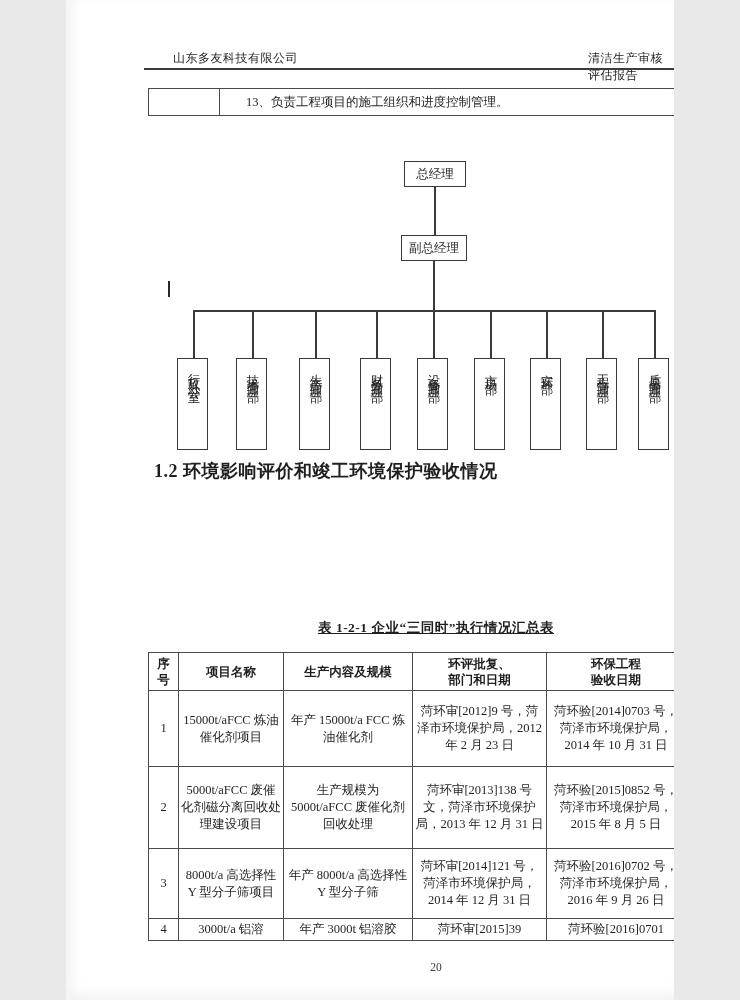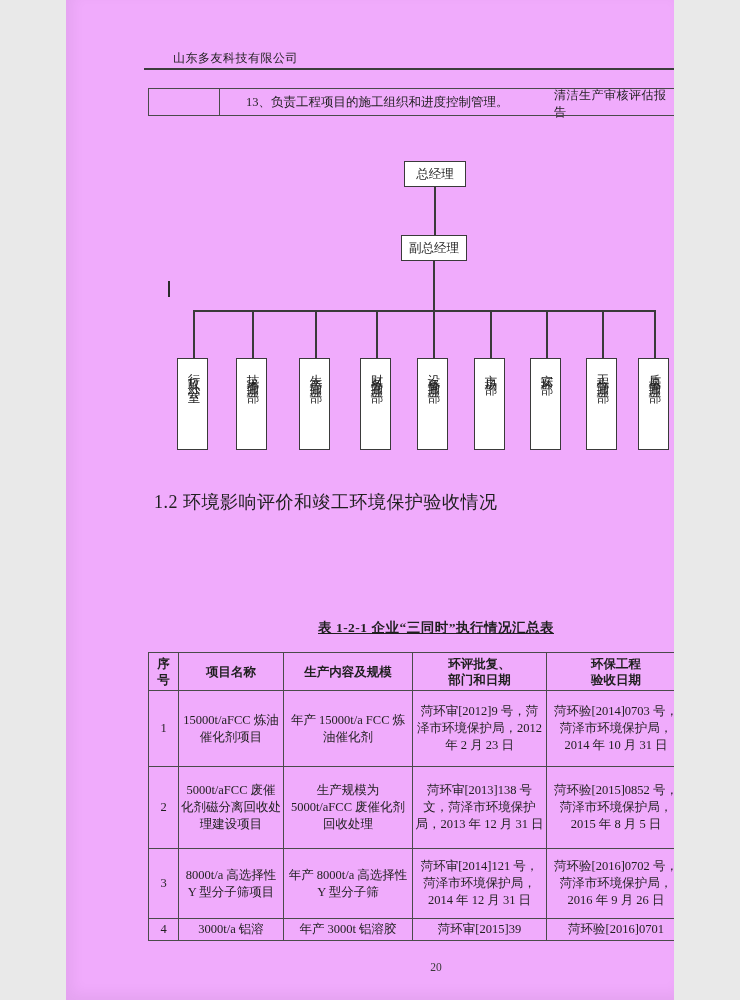--- a/index.html
+++ b/index.html
@@ -1,25 +1,25 @@
 <!DOCTYPE html>
 <html><head>
 <meta charset="utf-8">
 <style>
   html,body { margin:0; padding:0; background:#e9e9e9; }
   .page {
     position:relative; width:608px; height:1000px; margin:0 auto;
-    background:#f0abfc; overflow:hidden;
+    background:#ffffff; overflow:hidden;
     font-family:"Liberation Serif","DejaVu Serif",serif;
     color:#1f1f1f;
     box-shadow:inset 6px -6px 14px rgba(0,0,0,0.05);
   }
   
   .hdr-left  { position:absolute; left:107px; top:50px; font-size:12px; letter-spacing:0.5px; }
-  .hdr-right { position:absolute; left:488px; top:50px; font-size:12px; letter-spacing:0.5px;margin-top:37px; }
+  .hdr-right { position:absolute; left:522px; top:50px; font-size:12px; letter-spacing:0.5px; }
   .hdr-rule  { position:absolute; left:78px; top:68px; width:567px; height:2px; background:#3c3c3c; }
   
   .duty { position:absolute; left:82px; top:88px; width:578px; height:28px;
           border:1px solid #4a4a4a; display:flex; box-sizing:border-box; }
   .duty-cell1 { width:70px; border-right:1px solid #4a4a4a; }
   .duty-cell2 { flex:1; display:flex; align-items:center; padding-left:26px; font-size:12.5px; }
   
   .org { position:absolute; left:0; top:161px; width:740px; height:296px; }
   .obox { position:absolute; border:1.5px solid #3a3a3a; background:#fff; box-sizing:border-box;
           display:flex; align-items:center; justify-content:center; font-size:12.5px;font-family:Liberation Mono, monospace; }
@@ -27,21 +27,21 @@
   .obox.vice { left:335px; top:74px; width:66px; height:26px; }
   .vline { position:absolute; width:1.5px; background:#3a3a3a; }
   .hline { position:absolute; height:1.5px; background:#3a3a3a; }
   .dept { position:absolute; top:197px; width:31px; height:92px;
           border:1.5px solid #3a3a3a; background:#fff; box-sizing:border-box;
           writing-mode:vertical-rl; text-orientation:upright;
           font-size:12.5px; letter-spacing:4px; line-height:27px;
           padding-top:5px; overflow:hidden; }
   .caret { position:absolute; left:102px; top:281px; width:2px; height:16px; background:#2a2a2a; }
   
-  .sec-heading { position:absolute; left:88px; top:490px; font-size:18px; font-weight:400; letter-spacing:0.5px; }
+  .sec-heading { position:absolute; left:88px; top:459px; font-size:18px; font-weight:700; letter-spacing:0.5px; }
   .body-par { position:absolute; left:88px; top:527px; width:562px;
               font-size:14px; line-height:28px; letter-spacing:0.5px;
               text-align:justify; text-indent:2em; }
   
   .tbl-title { position:absolute; left:0; top:619px; width:740px; text-align:center;
                font-size:13.5px; font-weight:700; letter-spacing:0.5px;text-decoration:underline; }
   table.summary { position:absolute; left:82px; top:652px; width:578px;
                   border-collapse:collapse; table-layout:fixed;
                   font-size:12.5px; line-height:17px; }
   table.summary th, table.summary td {

